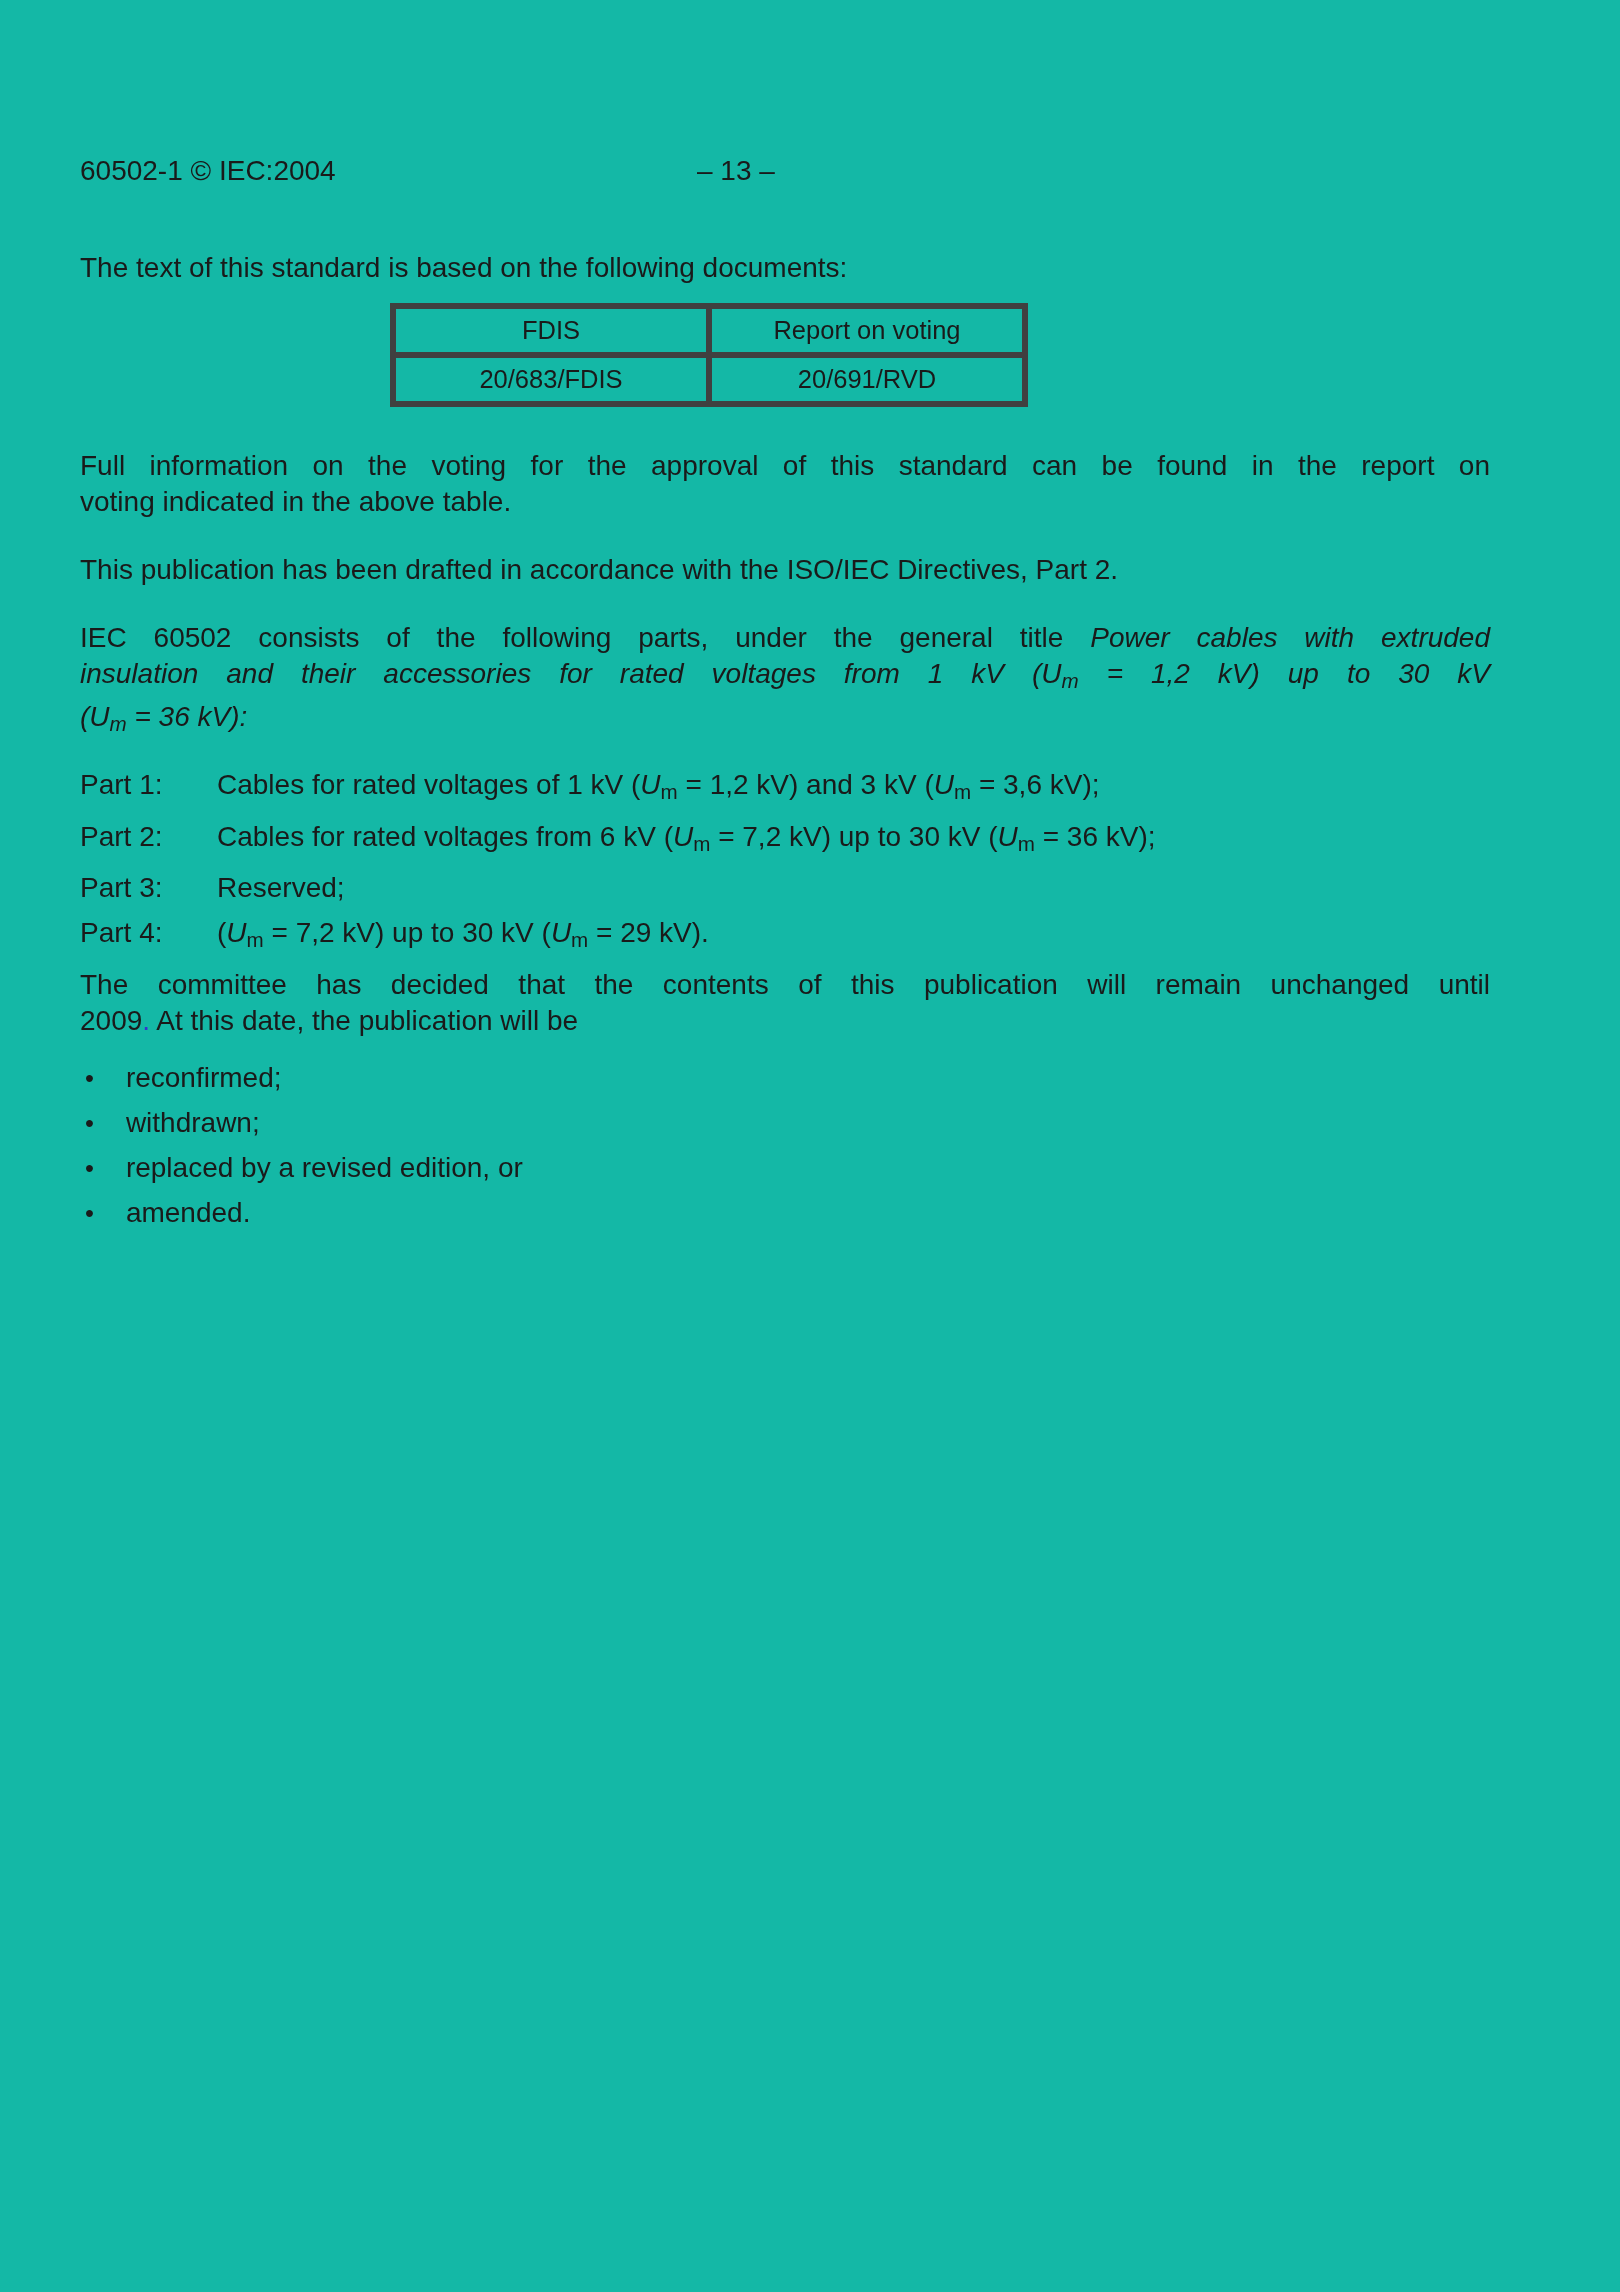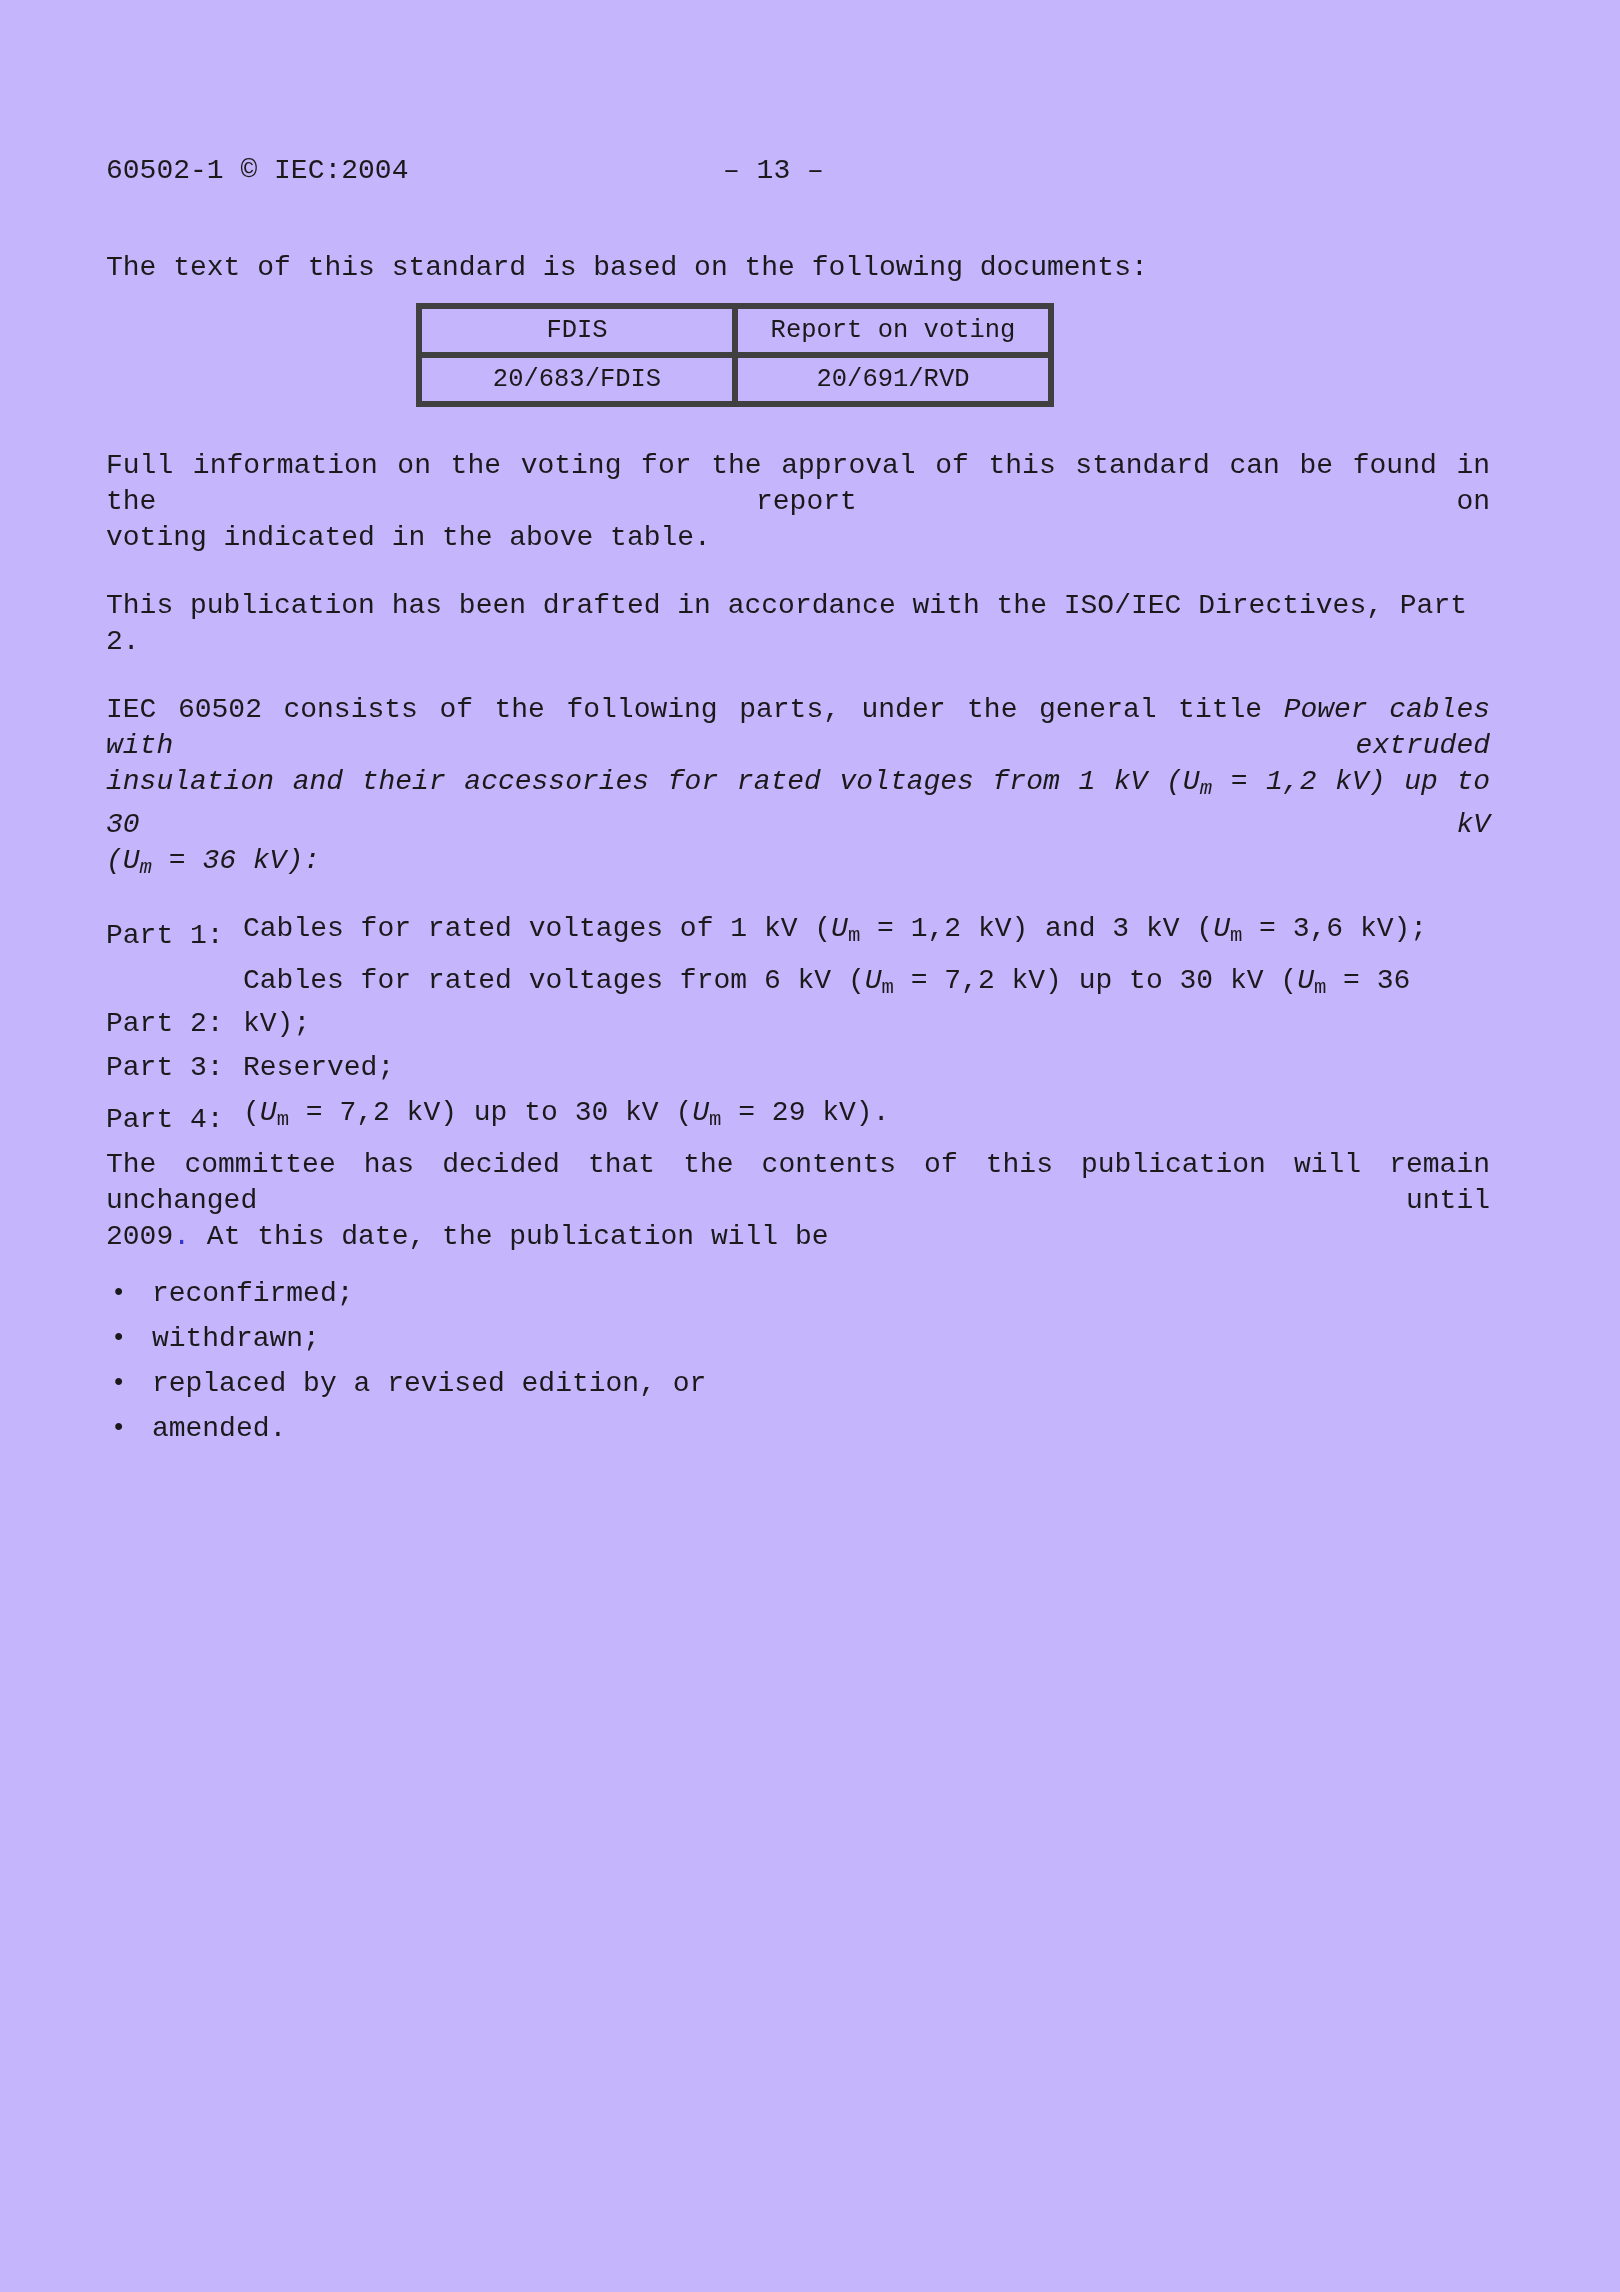--- a/index.html
+++ b/index.html
@@ -1,24 +1,24 @@
 <!DOCTYPE html>
 <html><head>
 <meta charset="utf-8">
 <style>
   html, body { margin: 0; padding: 0; background: #e8e8e8; }
   .page {
     position: relative;
     width: 1620px;
     height: 2293px;
     margin: 0 auto;
-    background: #c4b5fd;
+    background: #14b8a6;
     box-sizing: border-box;
-    padding: 153px 130px 0 106px;
-    font-family: Liberation Mono, monospace;
+    padding: 153px 130px 0 80px;
+    font-family: Liberation Sans, sans-serif;
     font-size: 28px;
     line-height: 36px;
     color: #1a1a1a;
     overflow: hidden;
   }
   .doc-header { position: relative; height: 36px; margin-bottom: 61px; }
   .doc-ref { position: absolute; left: 0; top: 0; }
   .page-num { position: absolute; left: 617px; top: 0; }
 
   .p-intro { margin: 0 0 16.7px 0; }
@@ -35,21 +35,21 @@
   table.vote-table { border: 2px solid #000; }
 
   .para { margin: 0; }
   .p-voting { margin-bottom: 32px; }
   .p-drafting { margin-bottom: 32px; }
   .p-series { margin-bottom: 25.5px; }
 
   .jl { text-align: justify; text-align-last: justify; }
 
   .parts { margin: 0; }
-  .part-row { display: flex; margin-bottom: 8.8px; align-items: flex-end; }
+  .part-row { display: flex; margin-bottom: 8.8px; }
   .part-label { flex: 0 0 137px; }
   .part-text { flex: 1 1 auto; }
 
   .p-committee { margin-top: 5px; margin-bottom: 0; }
 
   .bullets { margin-top: 21.6px; }
   .bullet-item { display: flex; margin-bottom: 8.8px; padding-left: 4.9px; }
   .bullet-glyph { flex: 0 0 41px; font-size: 25.5px; }
   .bullet-text { flex: 1 1 auto; }
 

